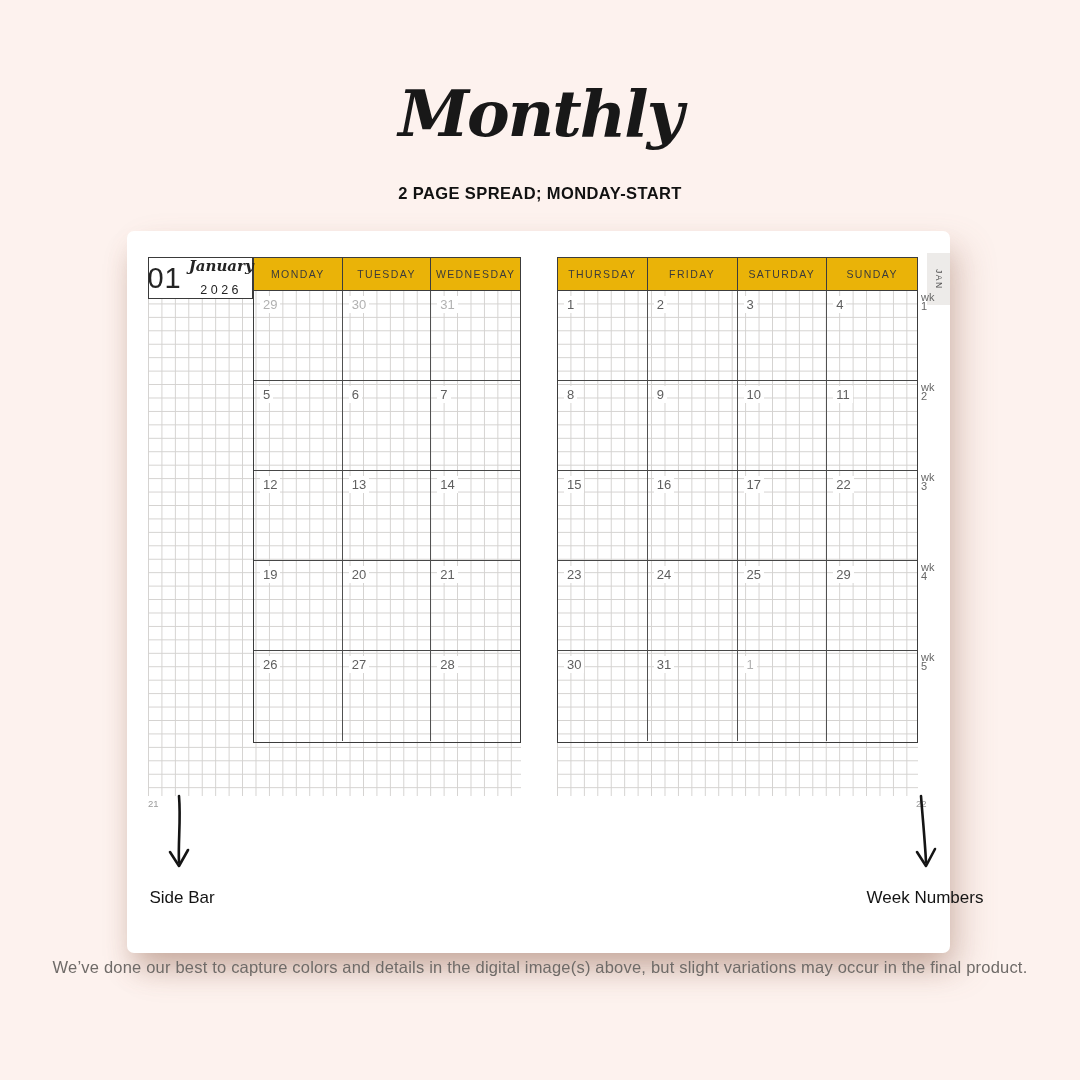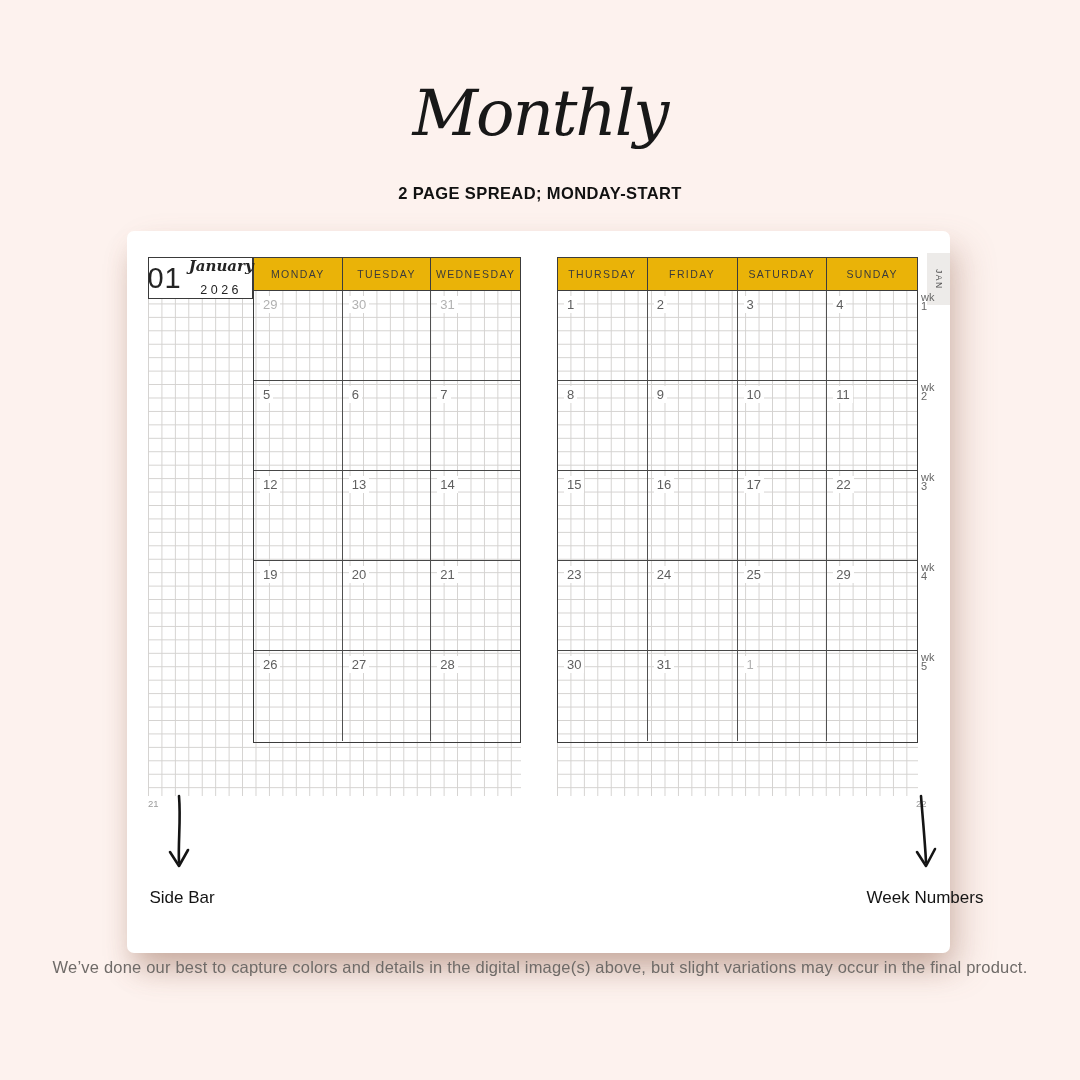--- a/index.html
+++ b/index.html
@@ -10,21 +10,21 @@
     font-family:"Liberation Sans", sans-serif;
     overflow:hidden;
     color:#1a1a1a;
   }
   .abs { position:absolute; }
 
   
   .title {
     top:76px; left:0; width:1080px; text-align:center;
     font-family:"DejaVu Serif", serif;
-    font-style:italic; font-weight:400;
+    font-style:italic; font-weight:700;
     font-size:64px; letter-spacing:-2px; color:#181818;
   }
   .subtitle {
     top:184px; left:0; width:1080px; text-align:center;
     font-weight:700; font-size:16.5px; letter-spacing:.4px; color:#111;
   }
 
   
   .sheet {
     left:127px; top:231px; width:823px; height:722px;

